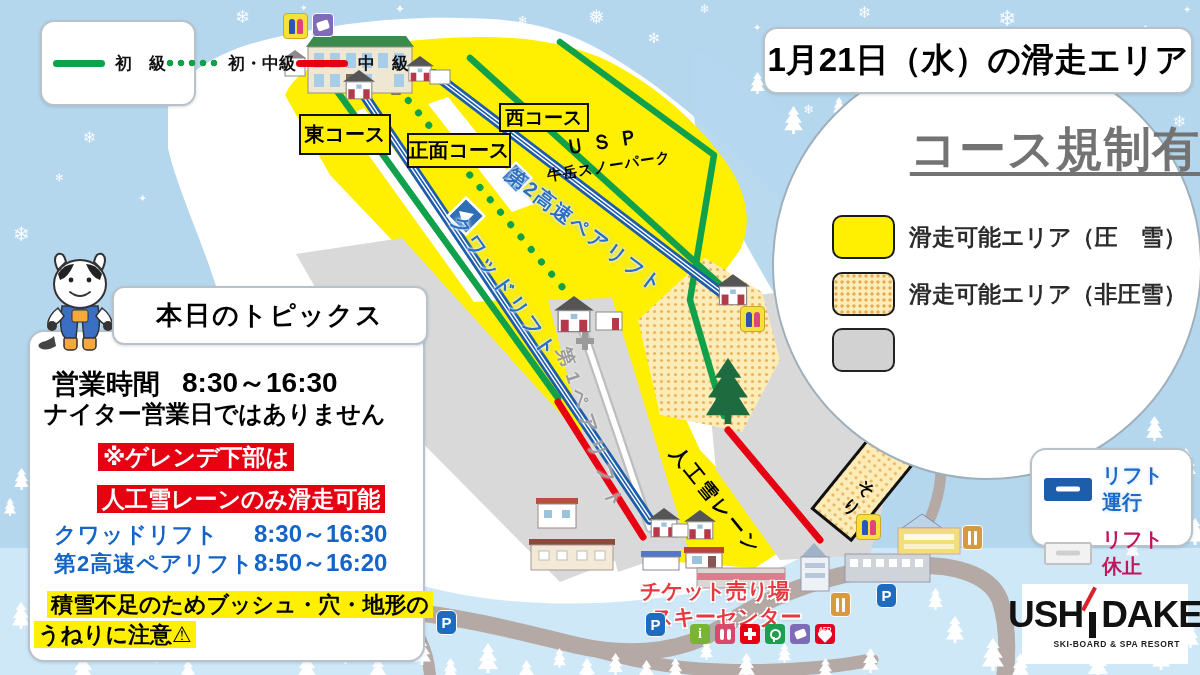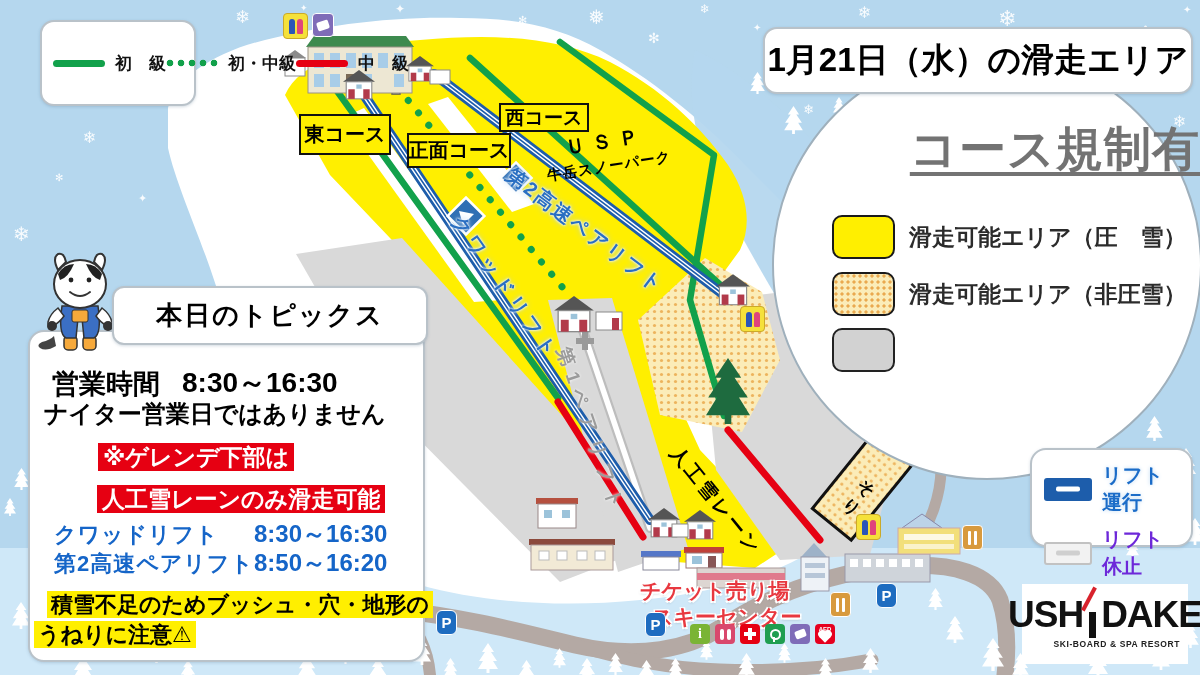--- a/index.html
+++ b/index.html
@@ -57,21 +57,21 @@
   
   #lift-legend{left:1030px;top:448px;width:163px;height:99px;border-radius:16px;z-index:6;box-sizing:border-box;padding:12px 12px;}
   .ll-row{display:flex;align-items:center;gap:10px;margin-bottom:10px;}
   .bar{width:48px;height:23px;border-radius:3px;flex:none;position:relative;}
   .bar-run{background:#1d5dab;}
   .bar-stop{background:#f2f2f2;border:2px solid #c2c2c2;box-sizing:border-box;}
   .bar i{position:absolute;left:50%;top:50%;transform:translate(-50%,-50%);width:24px;height:5px;border-radius:2px;}
   .bar-run i{background:#fff;}
   .bar-stop i{background:#cfcfcf;}
   .ll-run-label{color:#1b6cc8;font-size:20px;font-weight:800;text-shadow:0 0 4px #bcd8f2;}
-  .ll-stop-label{color:#6d28d9;font-size:20px;font-weight:700;}
+  .ll-stop-label{color:#be185d;font-size:20px;font-weight:700;}
   
   #logo{left:1022px;top:584px;width:166px;height:80px;background:#fff;z-index:6;box-sizing:border-box;padding:8px 8px 4px;}
   #logo .row{display:flex;align-items:flex-end;justify-content:center;}
   #logo .big{font-size:37px;font-weight:900;letter-spacing:-1px;color:#111;line-height:0.95;font-family:"Liberation Sans",sans-serif;}
   .logo-i{position:relative;width:16px;height:40px;flex:none;margin:0 1px;}
   .logo-i .slash{position:absolute;left:3px;top:-6px;width:4px;height:26px;background:#d8222c;transform:rotate(28deg);}
   .logo-i .stem{position:absolute;left:5px;bottom:-6px;width:7px;height:26px;background:#111;}
   #logo .sub{display:block;text-align:right;font-size:8.5px;letter-spacing:0.6px;color:#222;margin-top:7px;font-weight:600;}
   
   .course-box{background:#ffef00;border:2px solid #111;color:#000;font-weight:800;

